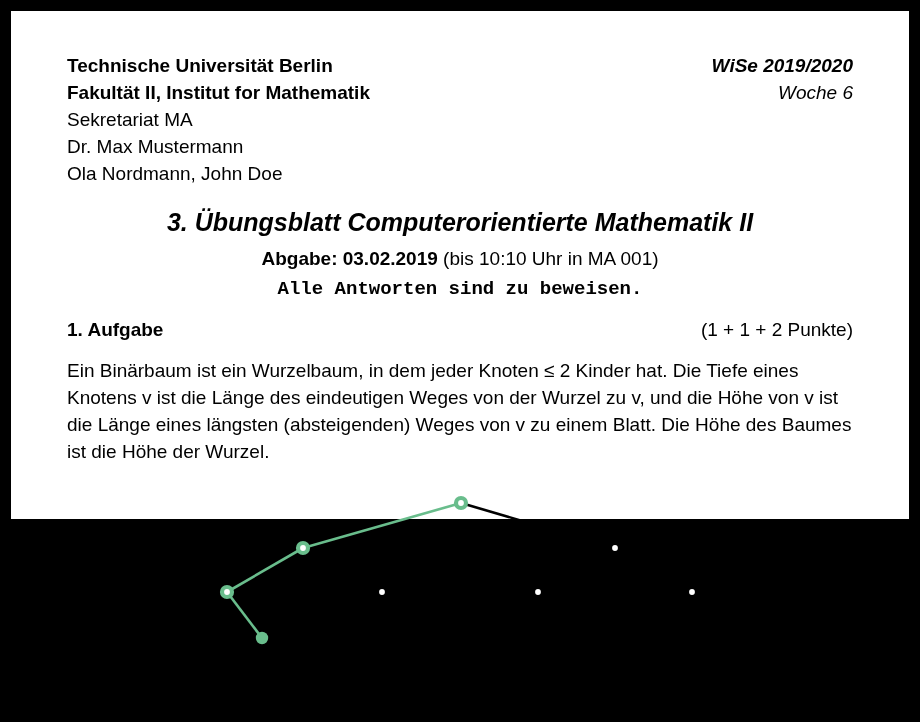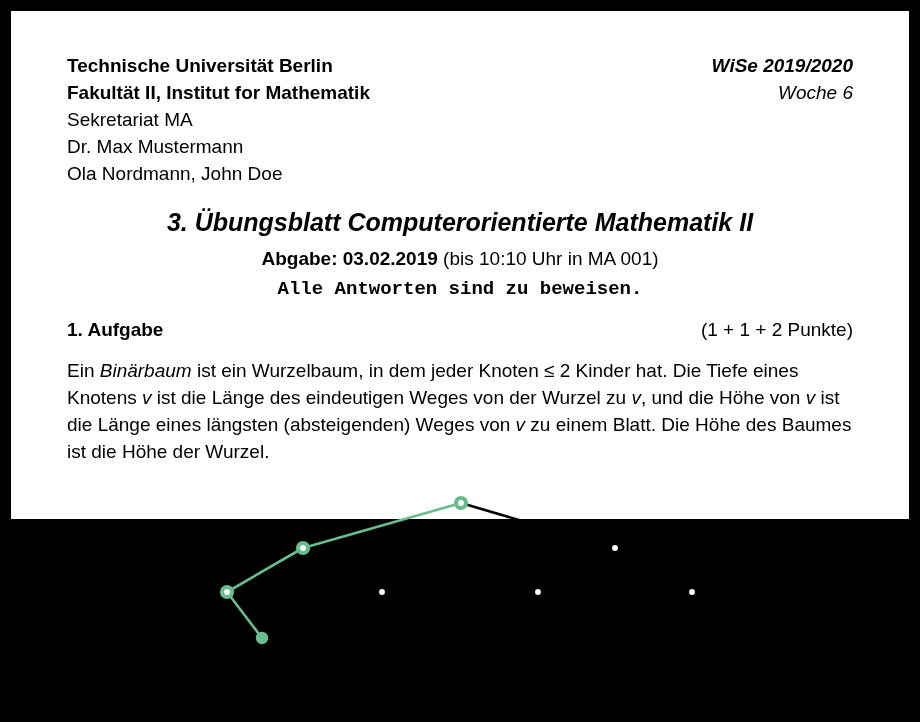--- a/index.html
+++ b/index.html
@@ -30,21 +30,21 @@
   .submission{margin-top:8px;}
   .notice{margin-top:4px;font-weight:700;font-family:Liberation Mono, monospace;}
   .exrow{
     display:flex;justify-content:space-between;
     font-size:19px;line-height:27px;margin-top:13px;align-items:center;
   }
   .para{
     font-size:19px;line-height:27px;
     margin:14px 0 0 0;max-width:790px;
   }
-  .it{font-style:italic;}
+  .it{}
   svg.tree{
     position:absolute;left:0;top:0;width:920px;height:722px;
     pointer-events:none;
   }
 </style>
 </head>
 <body>
 
 <div class="frame">
   <div class="page">

